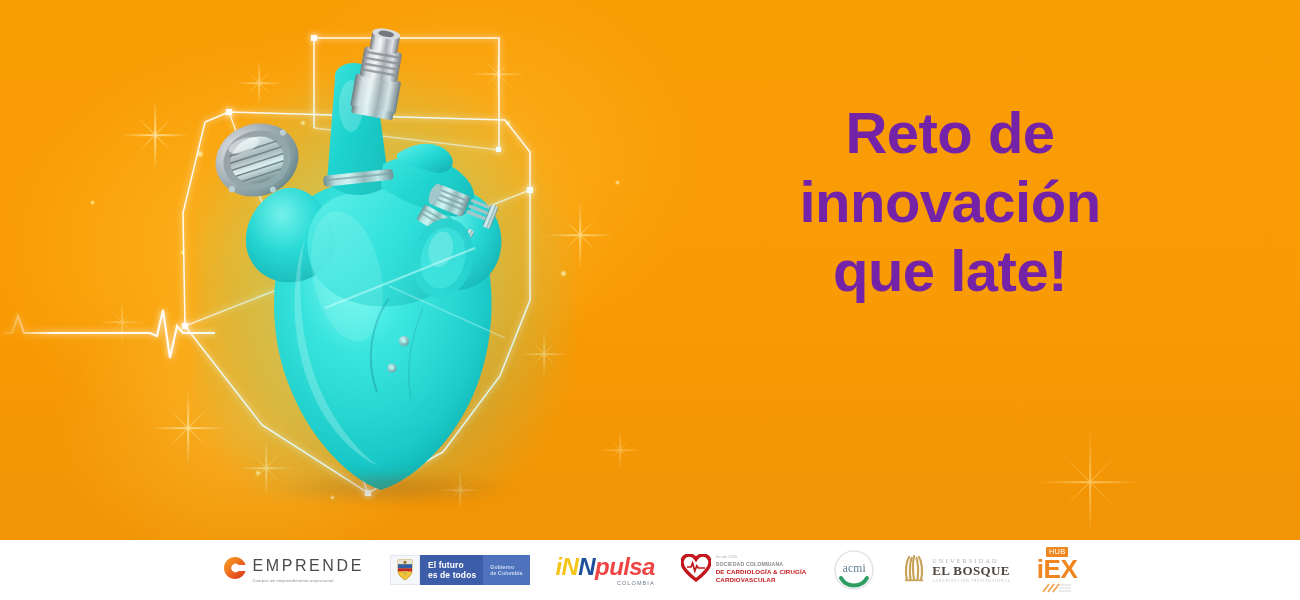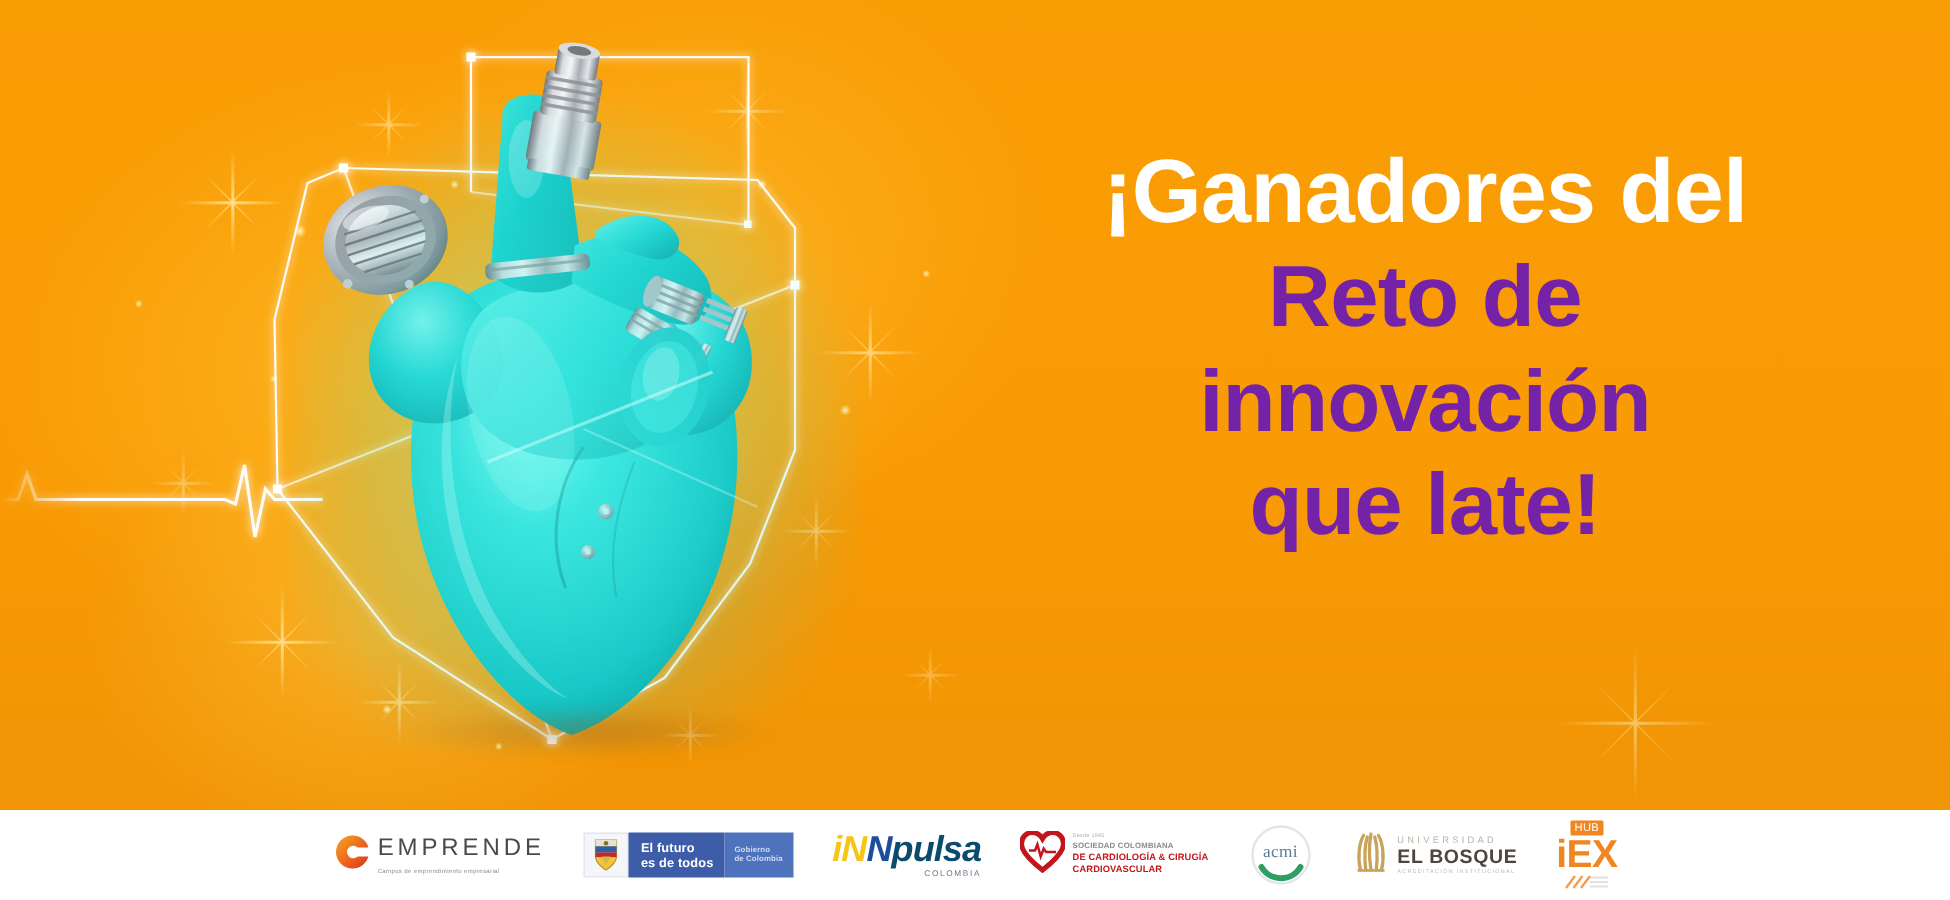--- a/index.html
+++ b/index.html
@@ -94,38 +94,38 @@
   .emprende{ align-items:center; gap:4px; }
   .emprende .txt .nm{ font-size:16px; letter-spacing:2.6px; color:#4A4A4A; font-weight:500; line-height:1; }
   .emprende .txt .sub{ font-size:4px; letter-spacing:.25px; color:#8A8A8A; line-height:1.3; margin-top:2.5px; }
 
   
   .innpulsa{ flex-direction:column; align-items:flex-end; }
   .innpulsa .w{ font-size:24px; font-weight:bold; line-height:1; font-style:italic; letter-spacing:-.6px; }
   .innpulsa .w .i{ color:#F5C518; }
   .innpulsa .w .n1{ color:#F5C518; }
   .innpulsa .w .n2{ color:#1D4E9B; }
-  .innpulsa .w .p{ color:#0c4a6e; }
+  .innpulsa .w .p{ color:#ef4444; }
   .innpulsa .co{ font-size:5.5px; color:#6A7A8C; letter-spacing:1.1px; margin-top:1px; }
 
   
   .cardio{ align-items:center; gap:5px; }
   .cardio .txt{ line-height:1.35; }
   .cardio .t1{ font-size:5.2px; color:#8A8A8A; letter-spacing:.15px; font-weight:bold; }
   .cardio .t2{ font-size:6.2px; color:#C3161C; letter-spacing:.1px; font-weight:bold; }
   .cardio .t3{ font-size:6.2px; color:#C3161C; letter-spacing:.1px; font-weight:bold; }
   .cardio .tiny{ font-size:3.6px; color:#B0B0B0; letter-spacing:.2px; margin-bottom:1px; }
 
   
   .acmi{ position:relative; width:44px; height:44px; align-items:center; justify-content:center;font-family:Liberation Serif, serif; }
   .acmi .lbl{ position:absolute; left:0; right:0; top:14px; text-align:center;
               font-size:11.5px; color:#5B7C93; letter-spacing:.2px; font-weight:500; }
 
   
-  .bosque{ align-items:center; gap:6px; }
+  .bosque{ align-items:center; gap:6px;font-family:Liberation Serif, serif; }
   .bosque .t1{ font-size:6.2px; color:#B8B2A8; letter-spacing:2.2px; line-height:1.2; }
   .bosque .t2{ font-size:13px; color:#4D4640; letter-spacing:.4px; font-weight:bold; line-height:1.1; }
   .bosque .t3{ font-size:3.6px; color:#C0BAB0; letter-spacing:.9px; line-height:1.2; }
 
   
   .hubiex{ flex-direction:column; align-items:center; position:relative; }
   .hubiex .hub{ font-size:7.5px; font-weight:normal; color:#F0861F; letter-spacing:.2px; line-height:1;
                 background:#F0861F; color:#fff; padding:1px 3px; border-radius:1px; }
   .hubiex .iex{ font-size:26px; font-weight:bold; color:#F0861F; letter-spacing:-.4px; line-height:1; margin-top:-1px; }
 
@@ -412,21 +412,20 @@
           <ellipse cx="0" cy="0" rx="22" ry="31" fill="#3EE0DA" opacity=".7"></ellipse>
           <ellipse cx="-4" cy="-8" rx="12" ry="18" fill="#FFFFFF" opacity=".25"></ellipse>
         </g>
 
         <path d="M150 300 L300 240" stroke="#FFFFFF" stroke-width="2.2" opacity=".55"></path>
         <path d="M214 278 L330 330" stroke="#FFFFFF" stroke-width="1.6" opacity=".35"></path>
       </svg>
     </div>
 
     <div id="headline">
-      <span class="l1">¡Ganadores del</span>
       <span class="l2">Reto de</span>
       <span class="l3">innovación</span>
       <span class="l4">que late!</span>
     </div>
   </div>
 
   <div id="logobar">
 
     <div class="logo emprende">
       <span>

